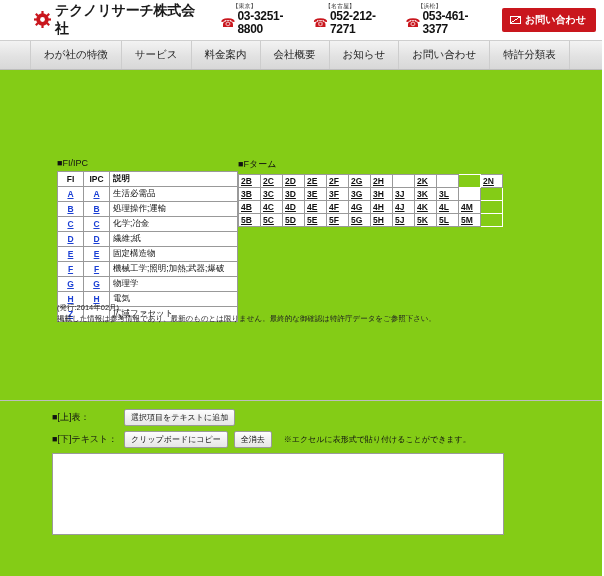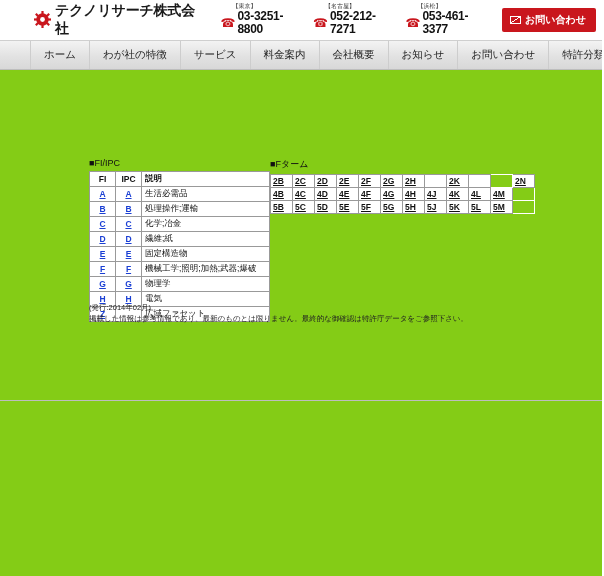--- a/index.html
+++ b/index.html
@@ -130,21 +130,20 @@
     white-space: nowrap;
   }
   .nav-item:first-child { border-left: 1px solid #cdcdcd; }
 
   
   .content {
     padding: 12px 0 0 0;
     position: relative;
     height: 347px;
     box-sizing: border-box;
-    margin-left: 32px;
   }
   .section-title {
     font-size: 9px;
     color: #111;
     margin: 0 0 3px 0;
   }
   .panel-left {
     position: absolute;
     left: 57px;
     top: 88px;
@@ -349,21 +348,20 @@
       </div>
     </div>
 
     <div class="contact-btn">
       <span class="mail-icon"></span>
       <span>お問い合わせ</span>
     </div>
   </div>
 
   <div class="nav">
-    <div class="nav-item">ホーム</div>
     <div class="nav-item">わが社の特徴</div>
     <div class="nav-item">サービス</div>
     <div class="nav-item">料金案内</div>
     <div class="nav-item">会社概要</div>
     <div class="nav-item">お知らせ</div>
     <div class="nav-item">お問い合わせ</div>
     <div class="nav-item">特許分類表</div>
   </div>
 
   <div class="content">
@@ -440,20 +438,34 @@
             <td>2F</td>
             <td>2G</td>
             <td>2H</td>
             <td class="blank-cell"></td>
             <td>2K</td>
             <td class="blank-cell"></td>
             <td class="empty"></td>
             <td>2N</td>
           </tr>
           <tr>
+            <td>3B</td>
+            <td>3C</td>
+            <td>3D</td>
+            <td>3E</td>
+            <td>3F</td>
+            <td>3G</td>
+            <td>3H</td>
+            <td>3J</td>
+            <td>3K</td>
+            <td>3L</td>
+            <td class="blank-cell"></td>
+            <td class="empty"></td>
+          </tr>
+          <tr>
             <td>4B</td>
             <td>4C</td>
             <td>4D</td>
             <td>4E</td>
             <td>4F</td>
             <td>4G</td>
             <td>4H</td>
             <td>4J</td>
             <td>4K</td>
             <td>4L</td>
@@ -479,15 +491,30 @@
     </div>
 
     <div class="note">
       <div>(発行:2014年02月)</div>
       <div>掲載した情報は参考情報であり、最新のものとは限りません。最終的な御確認は特許庁データをご参照下さい。</div>
     </div>
   </div>
 
   <div class="divider"></div>
 
+  <div class="bottom">
+    <div class="row">
+      <span class="row-label">■[上]表：</span>
+      <button class="btn">選択項目をテキストに追加</button>
+    </div>
+    <div class="row">
+      <span class="row-label">■[下]テキスト：</span>
+      <button class="btn">クリップボードにコピー</button>
+      <button class="btn">全消去</button>
+      <span class="hint">※エクセルに表形式で貼り付けることができます。</span>
+    </div>
+    <div class="textarea-wrap">
+      <textarea class="outbox" placeholder="" style=""></textarea>
+    </div>
+  </div>
 
   <div class="page-edge"></div>
 </div>
 
 </body></html>

